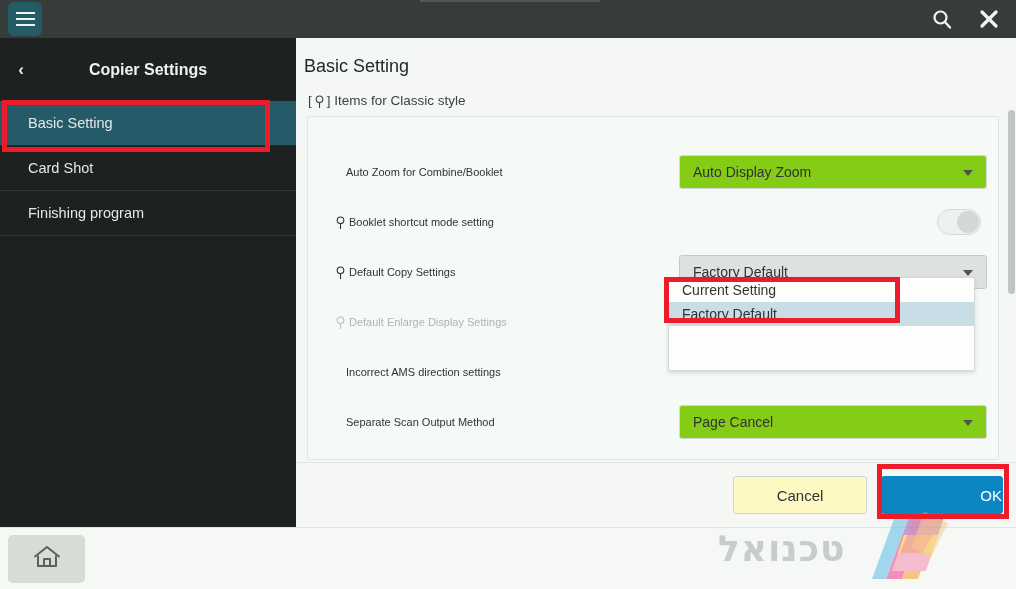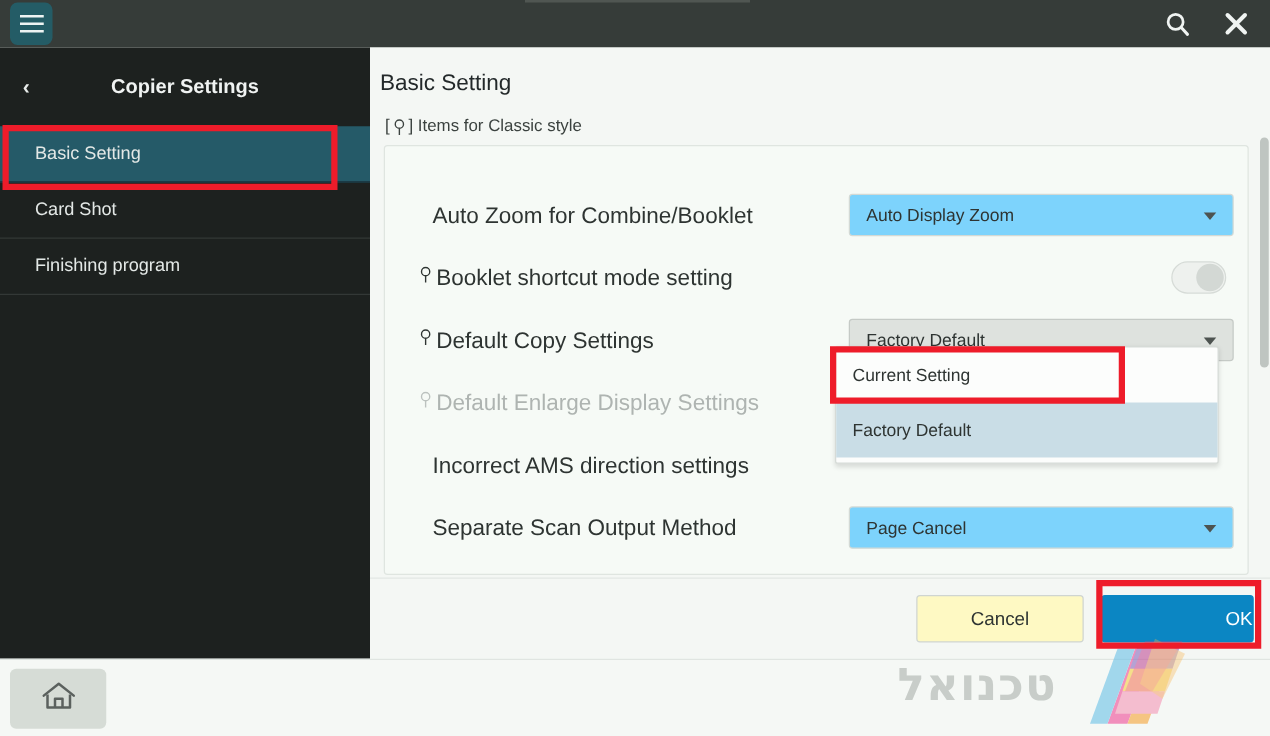--- a/index.html
+++ b/index.html
@@ -93,33 +93,33 @@
     position: absolute; left: 11px; top: 78px; width: 692px; height: 344px;
     background: #f6faf6; border: 1px solid #dfe5e0; border-radius: 3px;
     overflow: hidden;
   }
   .row {
     position: absolute; left: 0; width: 692px; height: 50px;
     display: flex; align-items: center;
   }
   .row-label {
     position: absolute; left: 28px;
-    font-size: 18px; color: #2e3432;
-    display: flex; gap: 4px;
+    font-size: 11px; color: #2e3432;
+    display: flex; align-items: center; gap: 4px;
   }
   .row-label.indented { left: 38px; }
   .row-label.disabled { color: #aeb4b1; }
   .row-label.disabled .keyglyph svg path,
   .row-label.disabled .keyglyph svg circle { stroke: #bcc2bf; }
 
   
   .select {
     position: absolute; left: 371px; top: 8px;
     width: 308px; height: 34px;
-    background: #7dd3fc; border: 1px solid #d3d9d5; border-radius: 3px;
+    background: #84cc16; border: 1px solid #d3d9d5; border-radius: 3px;
     display: flex; align-items: center;
     font-size: 14px; color: #2e3432; padding-left: 13px;
     cursor: pointer;
   }
   .select.active { background: #dee2de; border-color: #c5cac6; }
   .select .caret {
     position: absolute; right: 13px; top: 14px;
     width: 0; height: 0;
     border-left: 5px solid transparent; border-right: 5px solid transparent;
     border-top: 6px solid #4d5350;
@@ -141,21 +141,21 @@
 
   
   .dropdown-list {
     position: absolute; z-index: 30;
     left: 668px; top: 277px; width: 307px; height: 94px;
     background: #fcfdfc; border: 1px solid #d6dbd7;
     border-radius: 2px;
     box-shadow: 0 2px 4px rgba(0,0,0,.13);
   }
   .dropdown-option {
-    height: 44px; display: flex; align-items: center;
+    height: 24px; display: flex; align-items: center;
     padding-left: 13px; font-size: 14px; color: #2e3432;
     cursor: pointer;
   }
   .dropdown-option.highlighted { background: #c9dde6; }
 
   
   .scrollbar-track {
     position: absolute; right: 1px; top: 70px; width: 7px; height: 390px;
     background: transparent; z-index: 20;
   }

